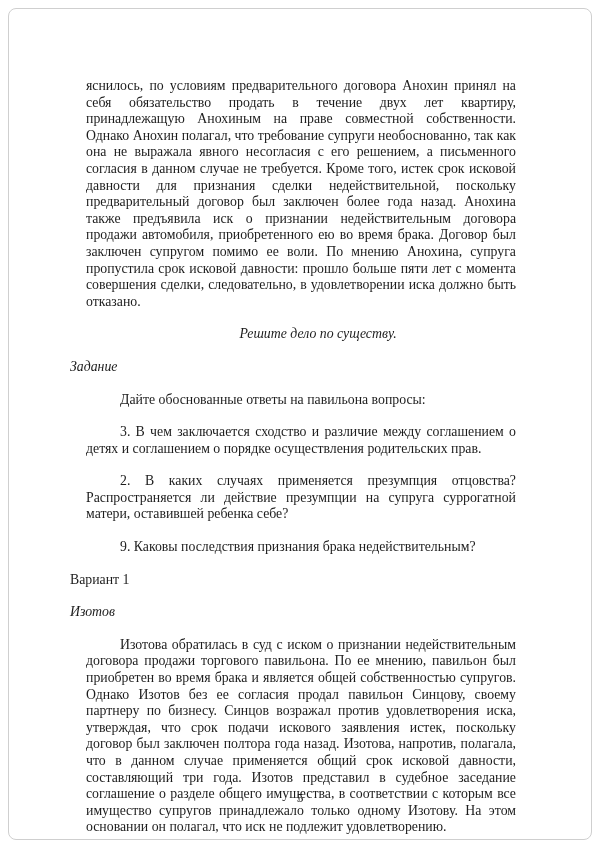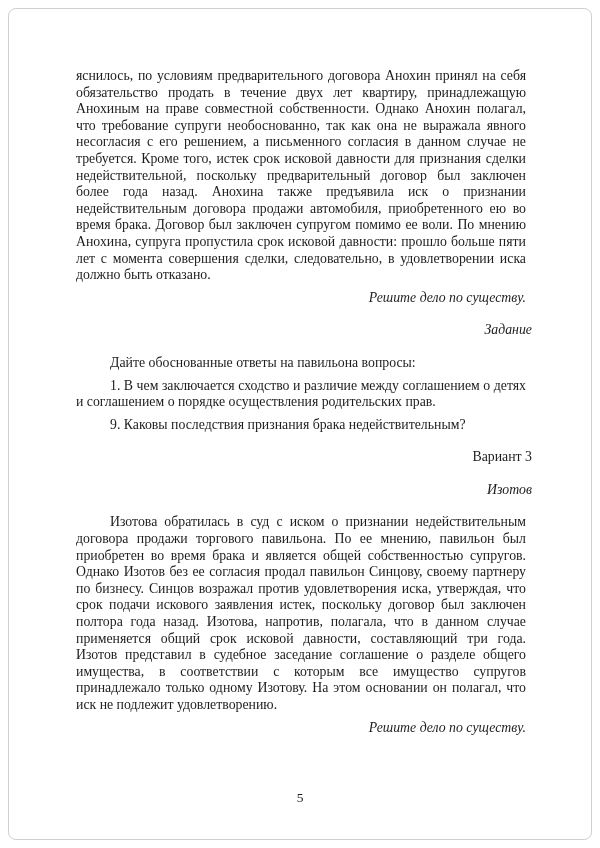--- a/index.html
+++ b/index.html
@@ -31,35 +31,35 @@
     top: 62px;
     left: 70px;
     width: 462px;
     font-size: 13.8px;
     line-height: 16.6px;
     text-align: justify;
     hyphens: auto;
     -webkit-hyphens: auto;
   }
   .content p {
-    margin: 6px;
+    margin: 16px;
     text-indent: 34px;
   }
   .content p.no-indent {
     text-indent: 0;
   }
   .italic {
     font-style: italic;
   }
   .decide {
     margin-top: 5px !important;
-    text-align: right;
+    text-align: center;
   }
   .heading {
-    text-align: right;
+    text-align: left;
     text-indent: 0;
     margin: 16px 0;
   }
   .page-number {
     position: absolute;
     left: 0;
     right: 0;
     bottom: 42px;
     text-align: center;
     font-size: 13.5px;
@@ -74,26 +74,27 @@
 
   <div class="content">
     <p class="no-indent">яснилось, по условиям предварительного договора Анохин принял на себя обязательство продать в течение двух лет квартиру, принадлежащую Анохиным на праве совместной собственности. Однако Анохин полагал, что требование супруги необоснованно, так как она не выражала явного несогласия с его решением, а письменного согласия в данном случае не требуется. Кроме того, истек срок исковой давности для признания сделки недействительной, поскольку предварительный договор был заключен более года назад. Анохина также предъявила иск о признании недействительным договора продажи автомобиля, приобретенного ею во время брака. Договор был заключен супругом помимо ее воли. По мнению Анохина, супруга пропустила срок исковой давности: прошло больше пяти лет с момента совершения сделки, следовательно, в удовлетворении иска должно быть отказано.</p>
 
     <p class="italic decide">Решите дело по существу.</p>
 
     <div class="heading italic">Задание</div>
 
     <p>Дайте обоснованные ответы на павильона вопросы:</p>
 
-    <p>1. В чем заключается сходство и различие между соглашением о детях и соглашением о порядке осуществления родительских прав.</p>
+    <p>3. В чем заключается сходство и различие между соглашением о детях и соглашением о порядке осуществления родительских прав.</p>
 
+    <p>2. В каких случаях применяется презумпция отцовства? Распространяется ли действие презумпции на супруга суррогатной матери, оставившей ребенка себе?</p>
 
     <p>9. Каковы последствия признания брака недействительным?</p>
 
-    <div class="heading">Вариант 3</div>
+    <div class="heading">Вариант 1</div>
 
     <div class="heading italic">Изотов</div>
 
     <p>Изотова обратилась в суд с иском о признании недействительным договора продажи торгового павильона. По ее мнению, павильон был приобретен во время брака и является общей собственностью супругов. Однако Изотов без ее согласия продал павильон Синцову, своему партнеру по бизнесу. Синцов возражал против удовлетворения иска, утверждая, что срок подачи искового заявления истек, поскольку договор был заключен полтора года назад. Изотова, напротив, полагала, что в данном случае применяется общий срок исковой давности, составляющий три года. Изотов представил в судебное заседание соглашение о разделе общего имущества, в соответствии с которым все имущество супругов принадлежало только одному Изотову. На этом основании он полагал, что иск не подлежит удовлетворению.</p>
 
     <p class="italic decide">Решите дело по существу.</p>
   </div>
 
   <div class="page-number">5</div>
 </div>

